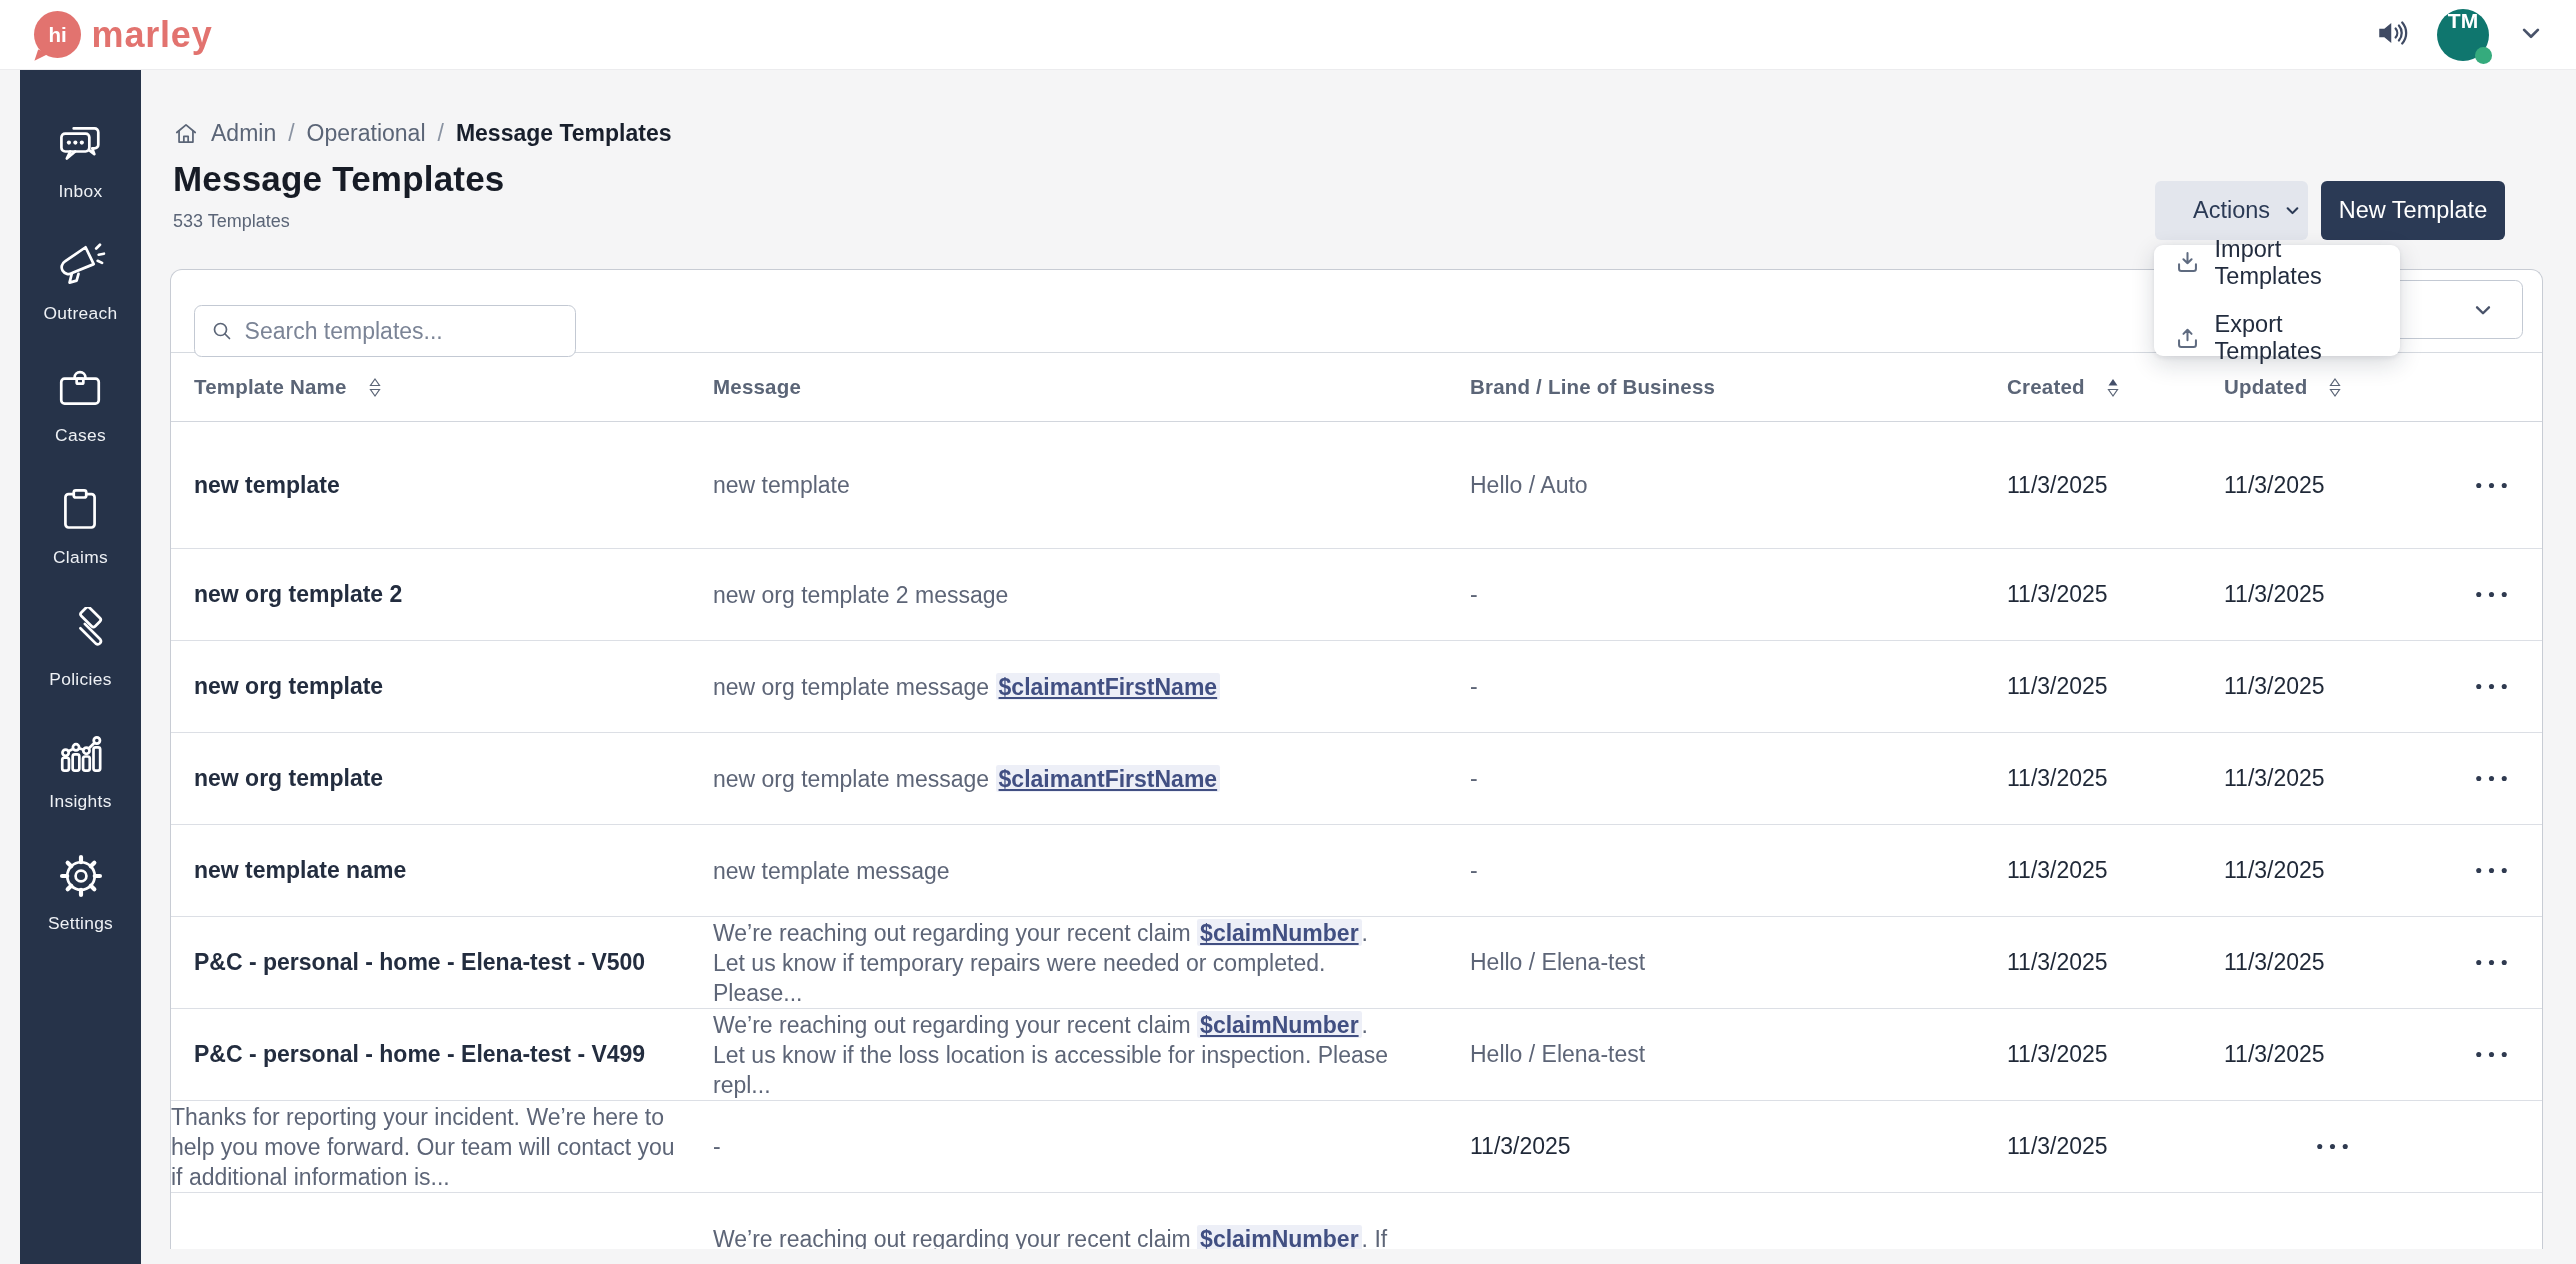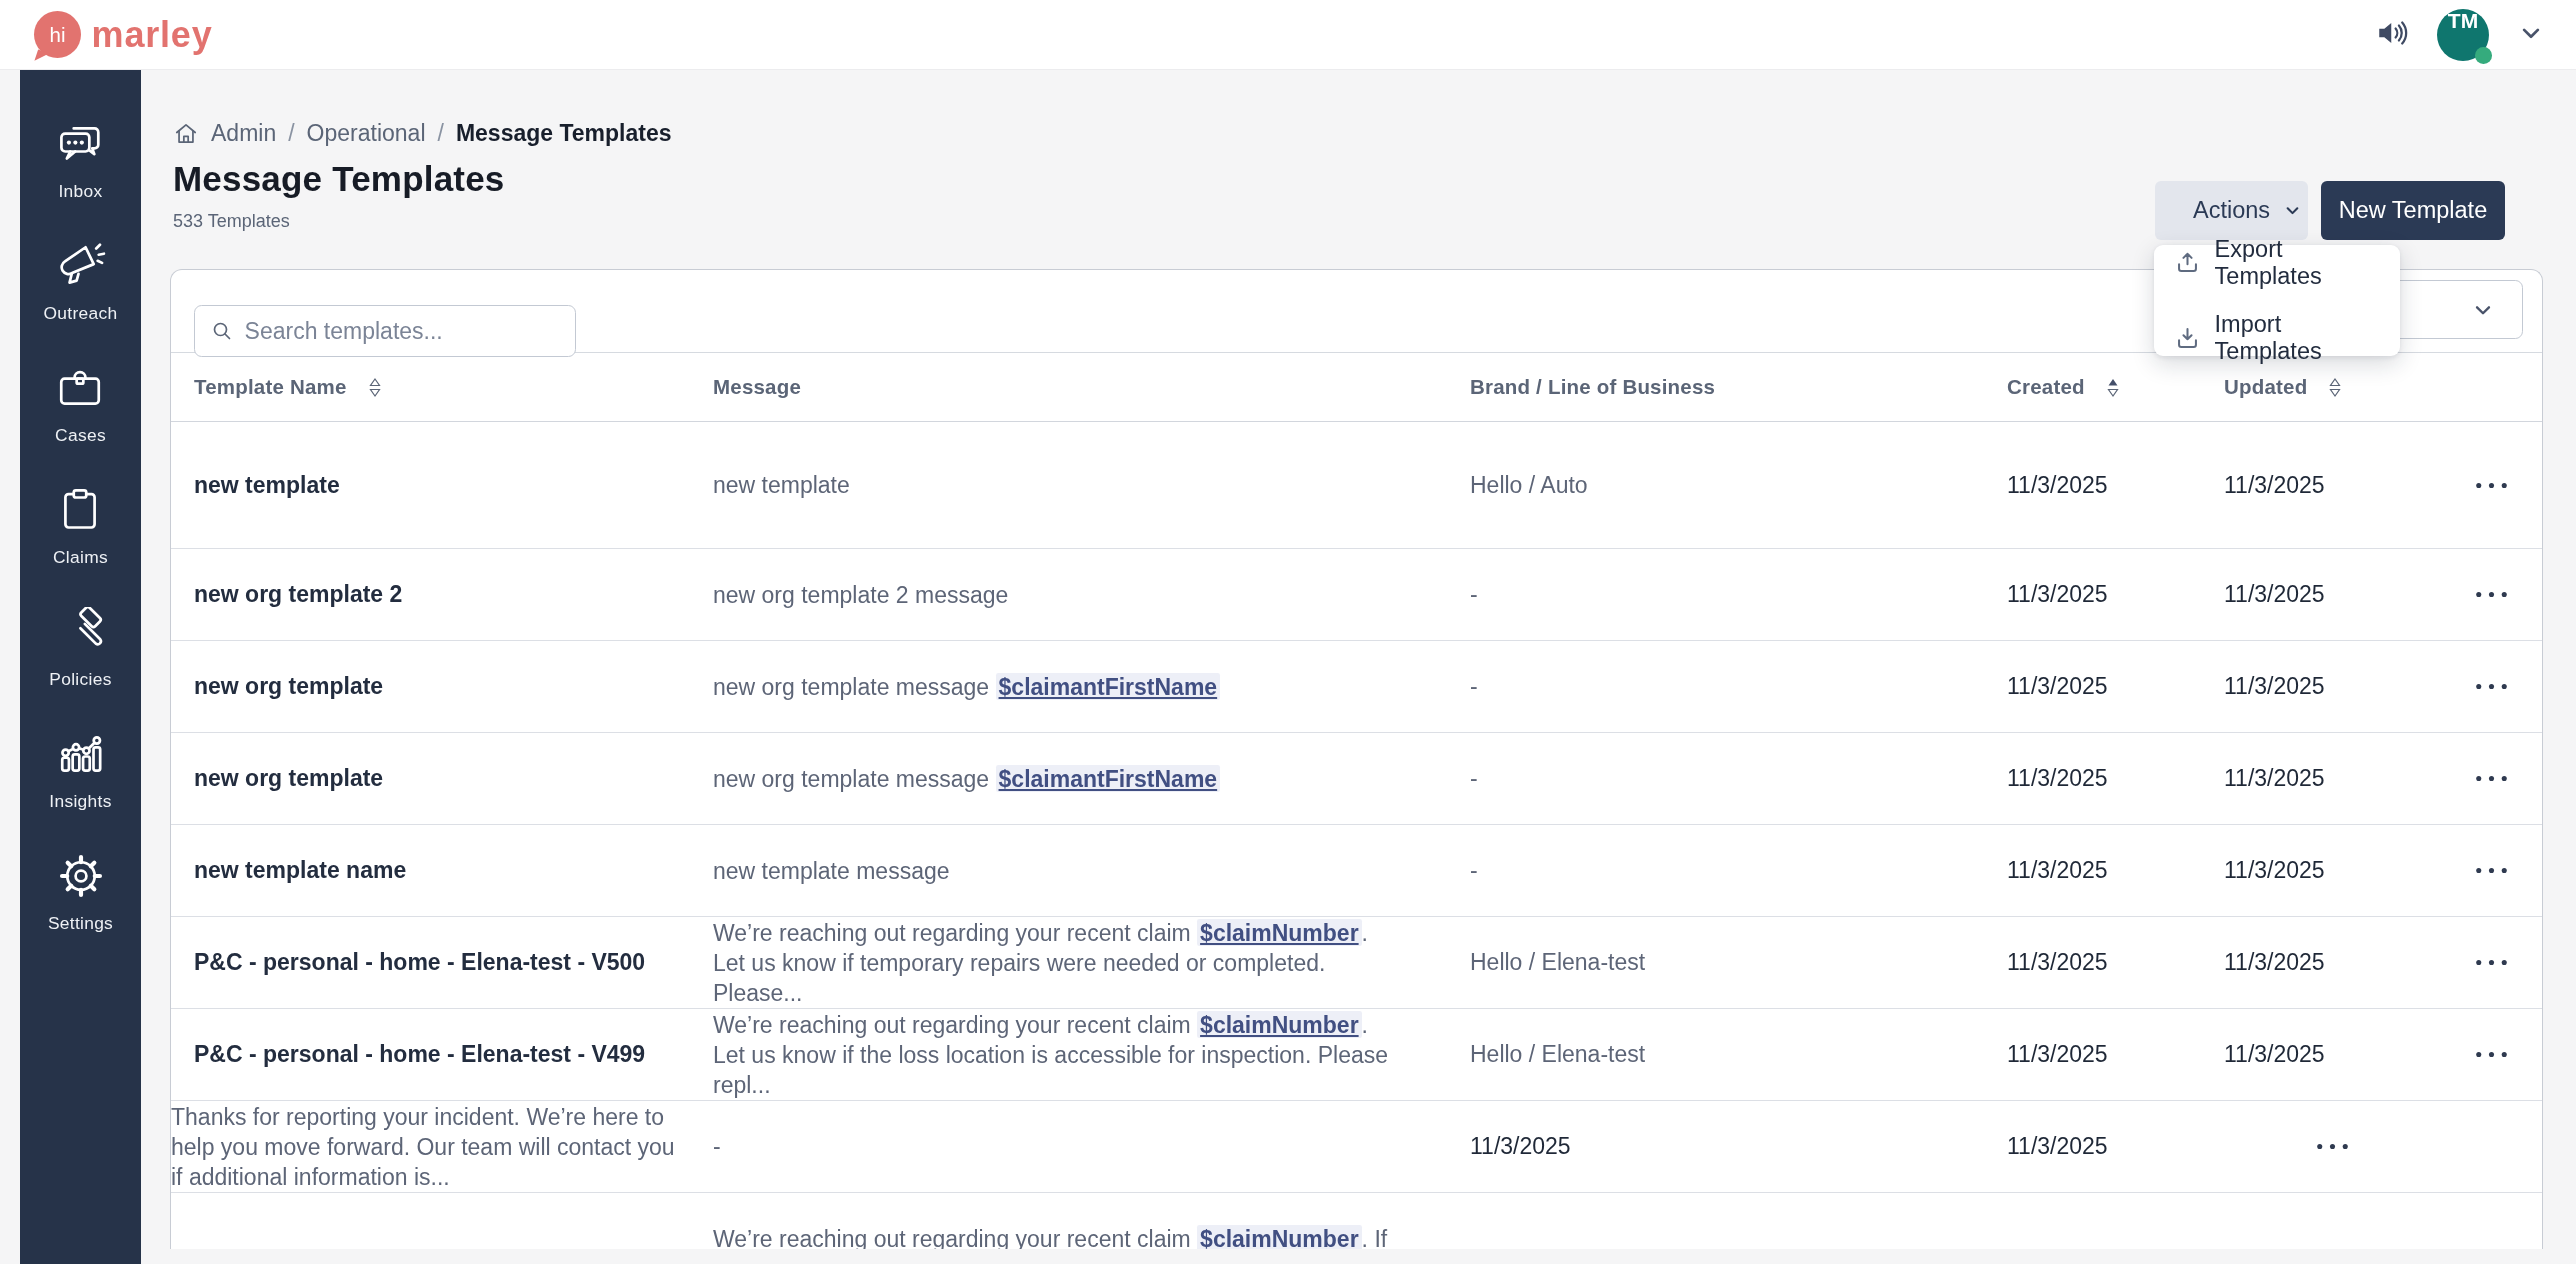--- a/index.html
+++ b/index.html
@@ -13,21 +13,21 @@
   .topbar {
     position:absolute; left:0; top:0; width:2576px; height:70px;
     background:#ffffff; border-bottom:0.8px solid #ececee;
     display:flex; align-items:center; justify-content:space-between;
     padding:0 30px 0 34px; z-index:30;
   }
   .logo { display:flex; align-items:center; gap:10.6px; }
   .logo-bubble {
     position:relative; width:47px; height:47px; border-radius:50%;
     background:#e2736f; display:flex; align-items:center; justify-content:center;
-    color:#fff; font-weight:400; font-size:20.5px;
+    color:#fff; font-weight:700; font-size:20.5px;
   }
   .logo-bubble::after {
     content:""; position:absolute; left:1.5px; bottom:-4.5px;
     width:0; height:0; border-left:12px solid #e2736f; border-bottom:12px solid transparent;
     transform:rotate(18deg);
   }
   .logo-text { color:#e2736f; font-size:36px; font-weight:700; letter-spacing:0.8px; }
   .topbar-right { display:flex; align-items:center; gap:27px; }
   .avatar {
     position:relative; width:52px; height:52px; border-radius:50%;
@@ -288,31 +288,31 @@
       <path d="M6.5 9.5 12 15l5.5-5.5" stroke="#2b3a55" stroke-width="2.4" stroke-linecap="round" stroke-linejoin="round"></path>
     </svg>
   </button>
   <button class="btn-new">
     <span>New Template</span>
   </button>
 
   <div class="menu">
     <div class="menu-item">
       <svg viewBox="0 0 24 24" fill="none" stroke="#5f6b80" stroke-width="1.8" stroke-linecap="round" stroke-linejoin="round">
+        <path d="M12 3.5v9.2M12 12.7 8.4 9.1M12 12.7l3.6-3.6"></path>
+        <path d="M4.5 13.5v4a2 2 0 0 0 2 2h11a2 2 0 0 0 2-2v-4"></path>
+      </svg>
+      <span>Import Templates</span>
+    </div>
+    <div class="menu-item">
+      <svg viewBox="0 0 24 24" fill="none" stroke="#5f6b80" stroke-width="1.8" stroke-linecap="round" stroke-linejoin="round">
         <path d="M12 13.5V4.3M12 4.3 8.4 7.9M12 4.3l3.6 3.6"></path>
         <path d="M4.5 13.5v4a2 2 0 0 0 2 2h11a2 2 0 0 0 2-2v-4"></path>
       </svg>
       <span>Export Templates</span>
-    </div>
-    <div class="menu-item">
-      <svg viewBox="0 0 24 24" fill="none" stroke="#5f6b80" stroke-width="1.8" stroke-linecap="round" stroke-linejoin="round">
-        <path d="M12 3.5v9.2M12 12.7 8.4 9.1M12 12.7l3.6-3.6"></path>
-        <path d="M4.5 13.5v4a2 2 0 0 0 2 2h11a2 2 0 0 0 2-2v-4"></path>
-      </svg>
-      <span>Import Templates</span>
     </div>
   </div>
 
   <section class="card">
 
     <div class="controls-row">
       <div class="search-box">
         <svg viewBox="0 0 24 24" fill="none" stroke="#5b6577" stroke-width="1.7" stroke-linecap="round">
           <circle cx="10.5" cy="10.5" r="6"></circle>
           <path d="M15 15l4.5 4.5"></path>

